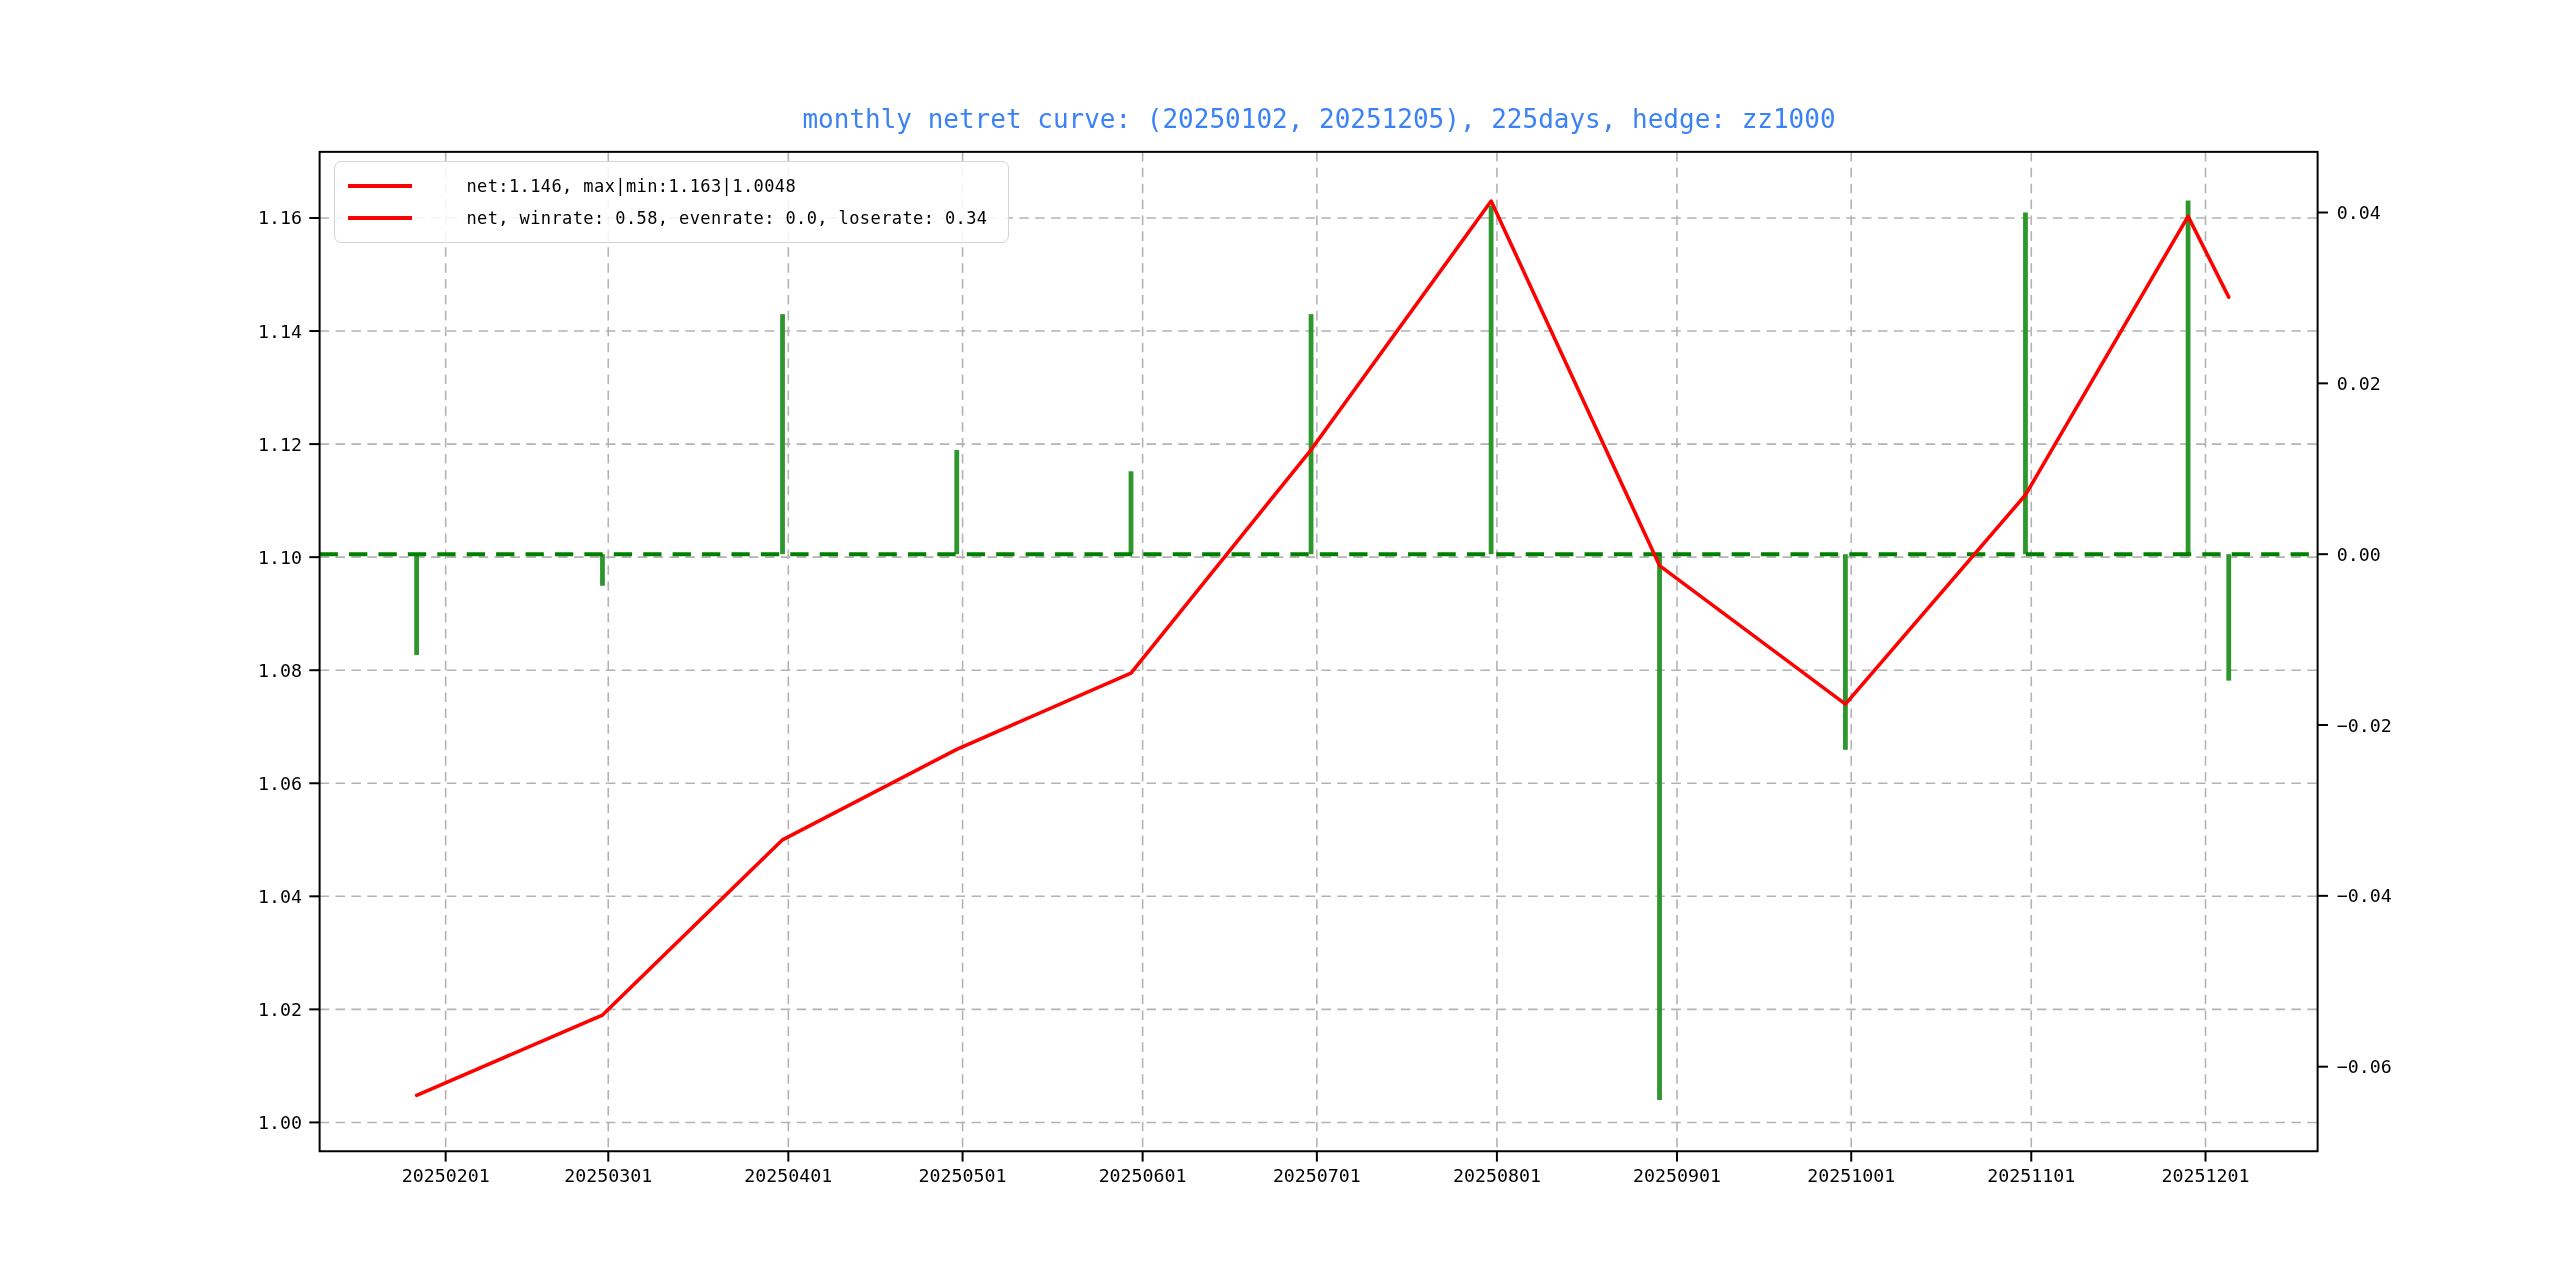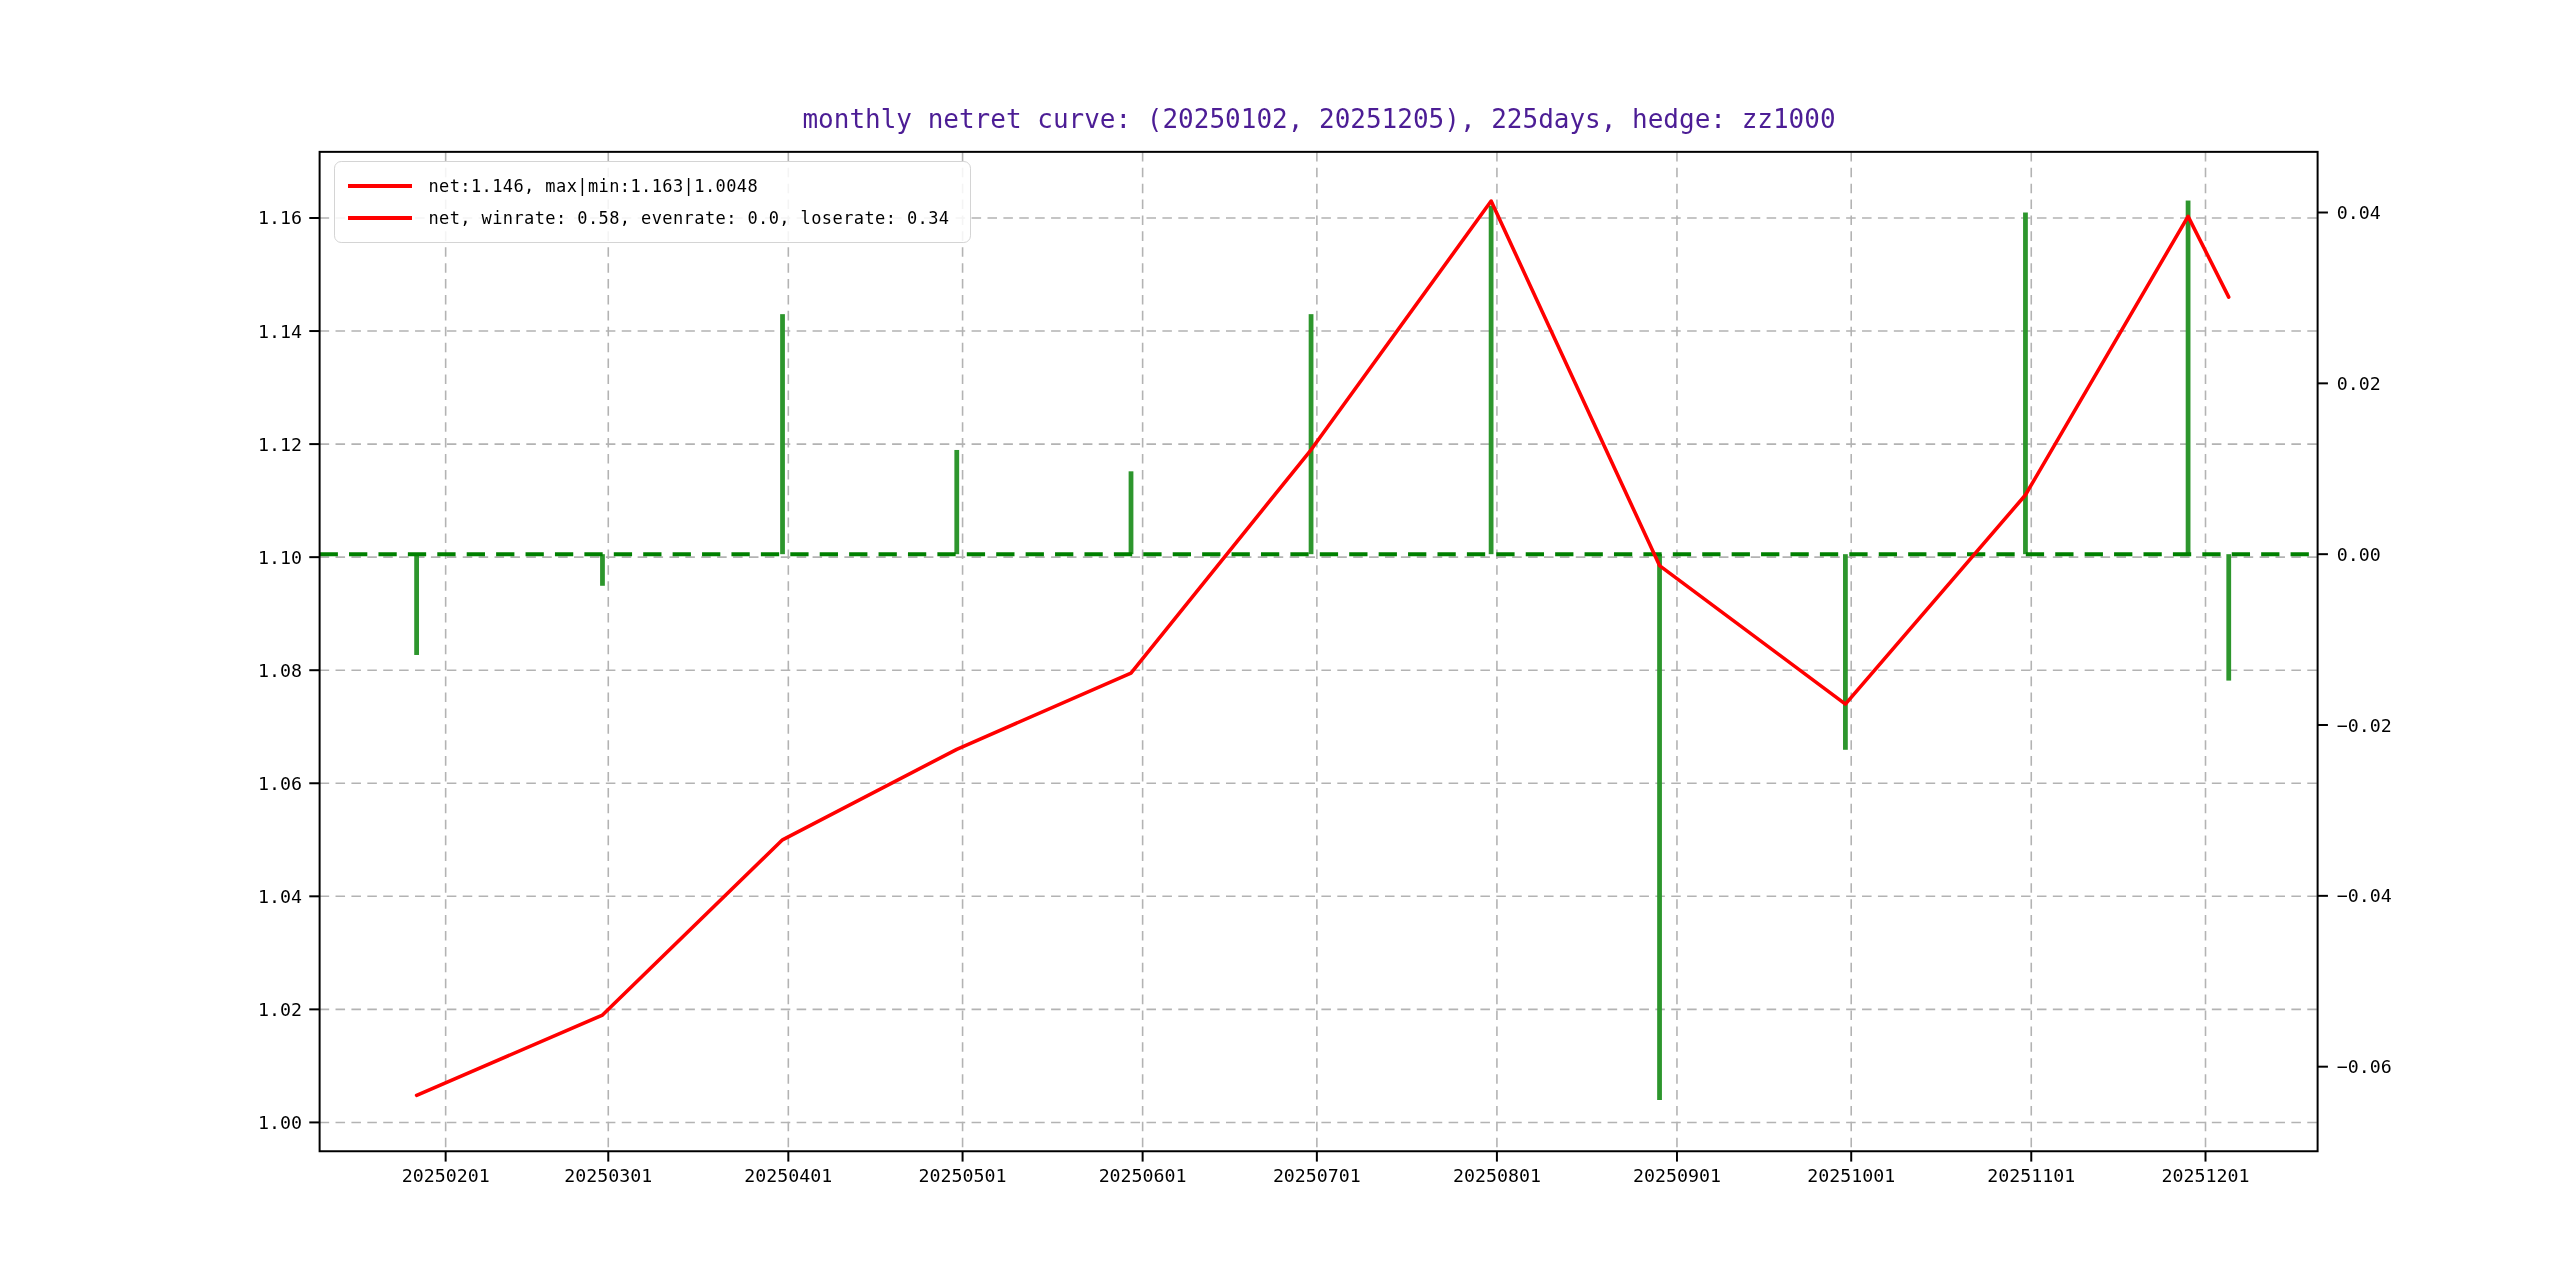--- a/index.html
+++ b/index.html
@@ -24,38 +24,39 @@
   }
   #chart-title {
     position: absolute;
     left: 320px;
     top: 103px;
     width: 1998px;
     height: 33px;
     line-height: 33px;
     text-align: center;
     font-size: 26px;
-    color: #4c1d95;
+    color: #3b82f6;
     white-space: pre;
   }
   #legend {
     position: absolute;
     left: 334px;
     top: 161px;
     background: rgba(255,255,255,0.85);
     border: 1.6px solid #d4d4d4;
     border-radius: 7.2px;
     padding: 8px 20.7px 8px 12.7px;
     box-sizing: border-box;
   }
   .legend-row {
     display: flex;
     align-items: center;
     height: 32px;
     white-space: pre;
+    gap: 38px;
   }
   .legend-swatch {
     display: inline-block;
     width: 64px;
     height: 4px;
     margin-right: 16.7px;
     flex: 0 0 auto;
   }
   .legend-label {
     font-size: 17px;

